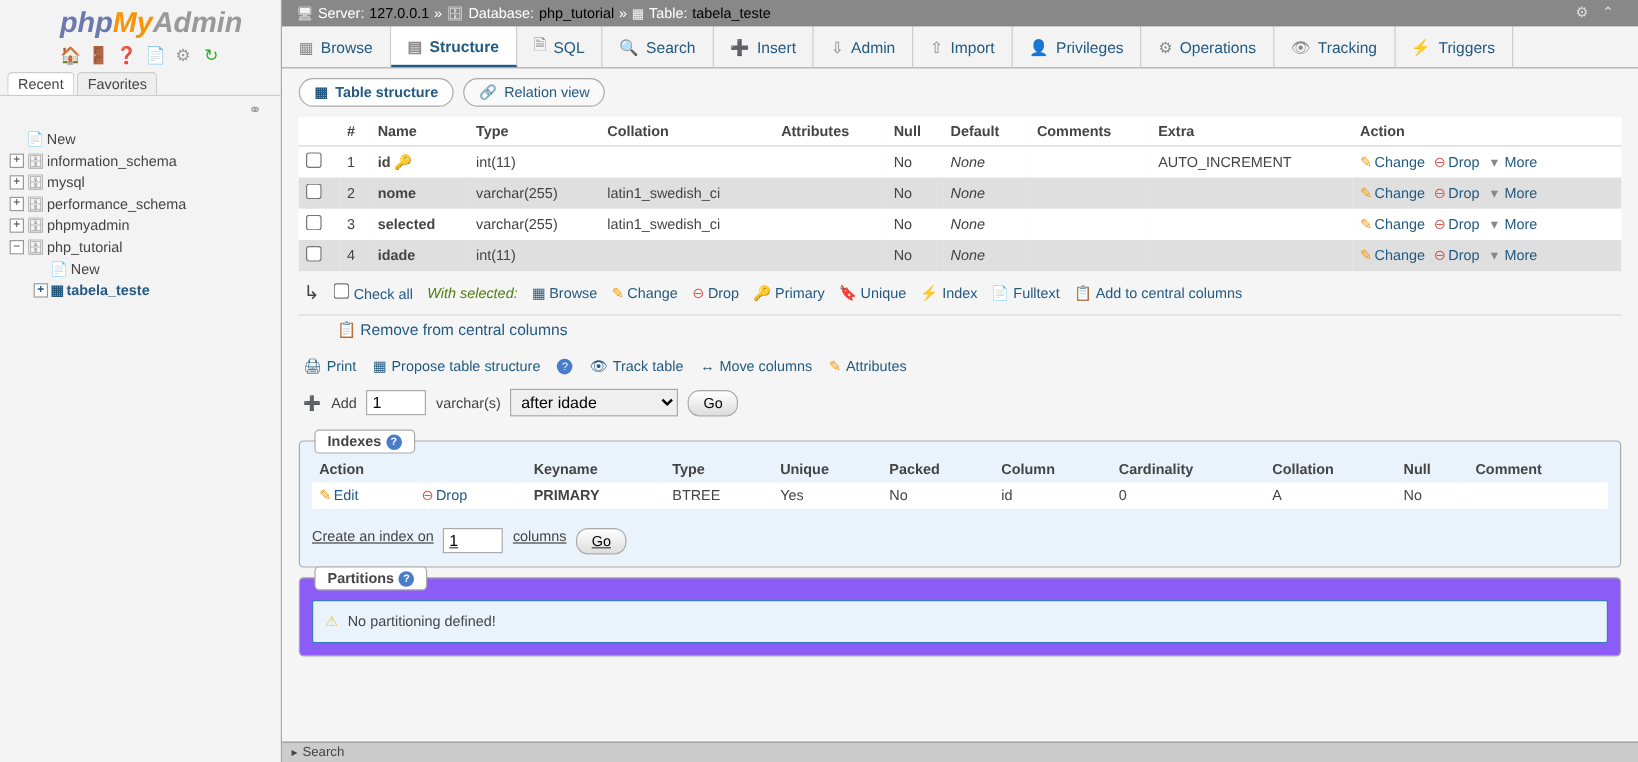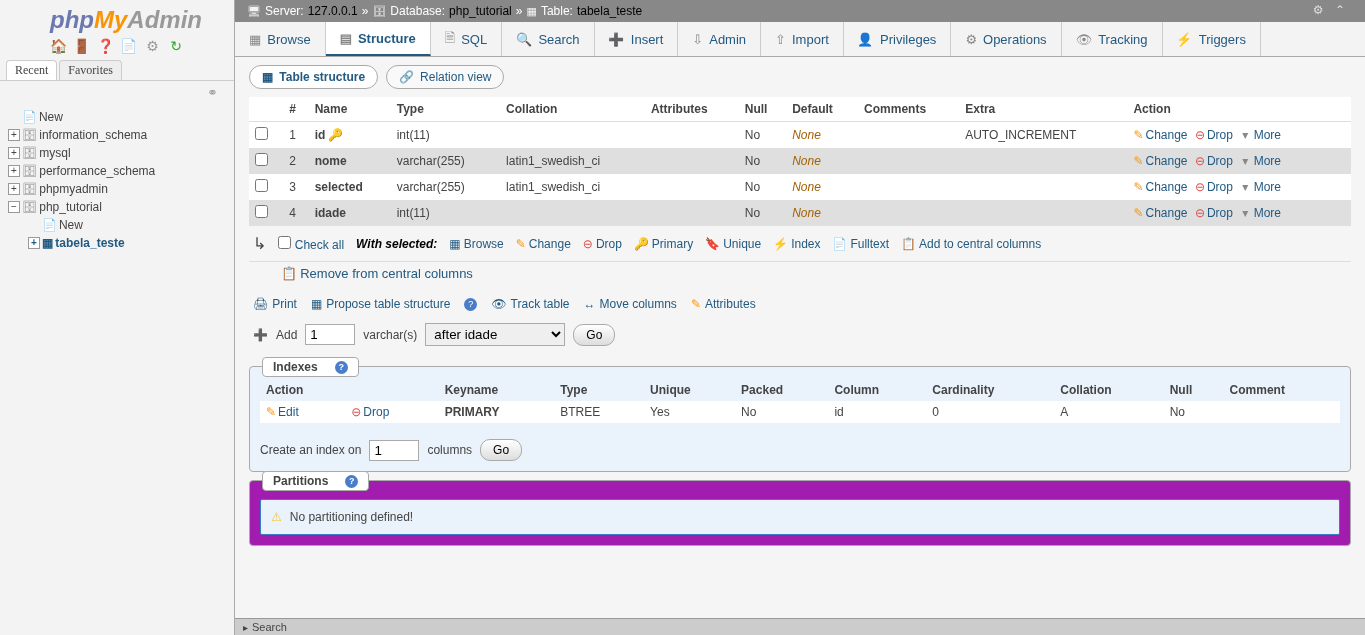--- a/index.html
+++ b/index.html
@@ -11,21 +11,21 @@
 .main { flex: 1; display: flex; flex-direction: column; overflow: hidden; }
 
 .logo { text-align: center; padding: 6px 0 2px; font-size: 24px; font-weight: bold; font-style: italic; }
 .logo .p1 { color: #6c78af; margin-left: 18px; }
 .logo .p2 { color: #f89406; }
 .logo .p3 { color: #999; }
 .logo-icons { text-align: center; padding: 2px 0 6px; }
 .logo-icons span { display: inline-block; width: 16px; height: 16px; margin: 0 2px; font-size: 14px; }
 
 .side-tabs { display: flex; gap: 2px; padding: 0 6px; border-bottom: 1px solid #ccc; }
-.side-tab { padding: 2px 8px; background: #eee; border: 1px solid #ccc; border-bottom: none; border-radius: 4px 4px 0 0; font-size: 12px; cursor: pointer; font-family: Liberation Serif, serif; }
+.side-tab { padding: 2px 8px; background: #eee; border: 1px solid #ccc; border-bottom: none; border-radius: 4px 4px 0 0; font-size: 12px; cursor: pointer; }
 .side-tab.active { background: #fff; }
 
 .side-filter { text-align: right; padding: 4px 16px 4px; color: #999; }
 
 .tree { padding: 4px 8px; font-size: 12px; }
 .tree-item { padding: 2px 0; display: flex; align-items: center; gap: 2px; cursor: pointer; }
 .tree-item .expand { width: 12px; height: 12px; border: 1px solid #999; display: inline-flex; align-items: center; justify-content: center; font-size: 10px; line-height: 1; background: #fff; }
 .tree-item .db-icon { color: #888; }
 .tree-children { padding-left: 20px; }
 .tree-item.selected { font-weight: bold; color: #235a81; }
@@ -46,51 +46,51 @@
 .subtab.active { background: #fff; font-weight: bold; }
 
 .content { padding: 0 14px 14px; overflow-y: auto; flex: 1; }
 
 table.struct { width: 100%; border-collapse: collapse; font-size: 12px; }
 table.struct th { background: #fff; text-align: left; padding: 5px 6px; border-bottom: 1px solid #ddd; font-weight: bold; }
 table.struct td { padding: 5px 6px; }
 table.struct tr.odd { background: #fff; }
 table.struct tr.even { background: #dfdfdf; }
 table.struct .colname { font-weight: bold; }
-table.struct .italic { font-style: italic; color: #a16207; }
+table.struct .italic { font-style: italic; color: #404040; }
 
 .key-icon { color: #f6c625; font-size: 12px; }
 .action-link { color: #235a81; margin-right: 4px; display: inline-flex; align-items: center; gap: 2px; }
 .pencil { color: #f89406; }
 .red-circle { color: #d9534f; }
 .dropdown-caret { color: #888; margin: 0 2px; }
 
 .bulk-row { padding: 8px 4px; display: flex; flex-wrap: wrap; align-items: center; gap: 12px; font-size: 12px; border-bottom: 1px solid #ddd; }
 .bulk-row .arrow { font-size: 16px; }
-.bulk-row .italic { font-style: italic; color: #000000; font-weight: bold; }
+.bulk-row .italic { font-style: italic; color: #4d7c0f; }
 .bulk-link { display: inline-flex; align-items: center; gap: 3px; color: #235a81; }
 .bulk-row2 { padding: 4px 4px 8px 32px; }
 
 .ops-row { padding: 8px 4px; display: flex; flex-wrap: wrap; align-items: center; gap: 14px; font-size: 12px; }
 .ops-link { display: inline-flex; align-items: center; gap: 4px; color: #235a81; }
 .help-icon { display: inline-block; width: 13px; height: 13px; border-radius: 50%; background: #4a7dc9; color: #fff; font-size: 9px; text-align: center; line-height: 13px; }
 
 .add-row { padding: 4px 4px 12px; display: flex; align-items: center; gap: 8px; font-size: 12px; }
 .add-row input[type=text] { width: 50px; padding: 2px 4px; border: 1px solid #aaa; }
 .add-row select { padding: 2px 4px; border: 1px solid #aaa; min-width: 140px; }
 .go-btn { padding: 3px 12px; border: 1px solid #aaa; background: linear-gradient(#fff, #ddd); border-radius: 10px; cursor: pointer; font-size: 12px; }
 
 .fieldset { border: 1px solid #aaa; border-radius: 4px; margin: 8px 0; padding: 12px 10px 10px; position: relative; background: #eaf2fb; }
-.fieldset .legend { position: absolute; top: -10px; left: 12px; background: #fff; border: 1px solid #aaa; border-radius: 4px; padding: 2px 10px; font-weight: bold; font-size: 12px; display: flex; align-items: center; gap: 17px; }
+.fieldset .legend { position: absolute; top: -10px; left: 12px; background: #fff; border: 1px solid #aaa; border-radius: 4px; padding: 2px 10px; font-weight: bold; font-size: 12px; display: flex; align-items: center; gap: 4px; }
 
 table.idx { width: 100%; border-collapse: collapse; font-size: 12px; margin-bottom: 10px; }
 table.idx th { text-align: left; padding: 4px 6px; font-weight: bold; }
 table.idx td { padding: 4px 6px; background: #fff; }
 
-.create-index { display: flex; align-items: center; gap: 8px; font-size: 12px; padding-top: 6px; }
+.create-index { display: flex; align-items: flex-start; gap: 8px; font-size: 12px; padding-top: 6px; text-decoration: underline; }
 .create-index input { width: 50px; padding: 2px 4px; border: 1px solid #aaa; }
 
 .notice { border: 1px solid #3b7bbf; background: #eaf2fb; padding: 10px; border-radius: 2px; display: flex; align-items: center; gap: 8px; font-size: 12px; margin-top: 6px; }
 .warn-icon { color: #f6c625; }
 
 .console-bar { background: #ccc; border-top: 1px solid #999; padding: 2px 8px; font-size: 11px; display: flex; align-items: center; gap: 4px; }
 .console-caret { font-size: 10px; }
 </style>
 </head>
 <body>
@@ -446,21 +446,21 @@
             </tbody>
         </table>
         <div class="create-index">
           <span>Create an index on</span>
           <input type="text" value="1" style="">
           <span>columns</span>
           <button class="go-btn">Go</button>
         </div>
       </div>
 
-      <div class="fieldset" style="background:#a21caf">
+      <div class="fieldset" style="background:#8b5cf6">
         <div class="legend">
             <span>Partitions</span> 
             <span class="help-icon">?</span>
           </div>
         <div class="notice">
           <span class="warn-icon">⚠</span>
           <span>No partitioning defined!</span>
         </div>
       </div>
     </div>

